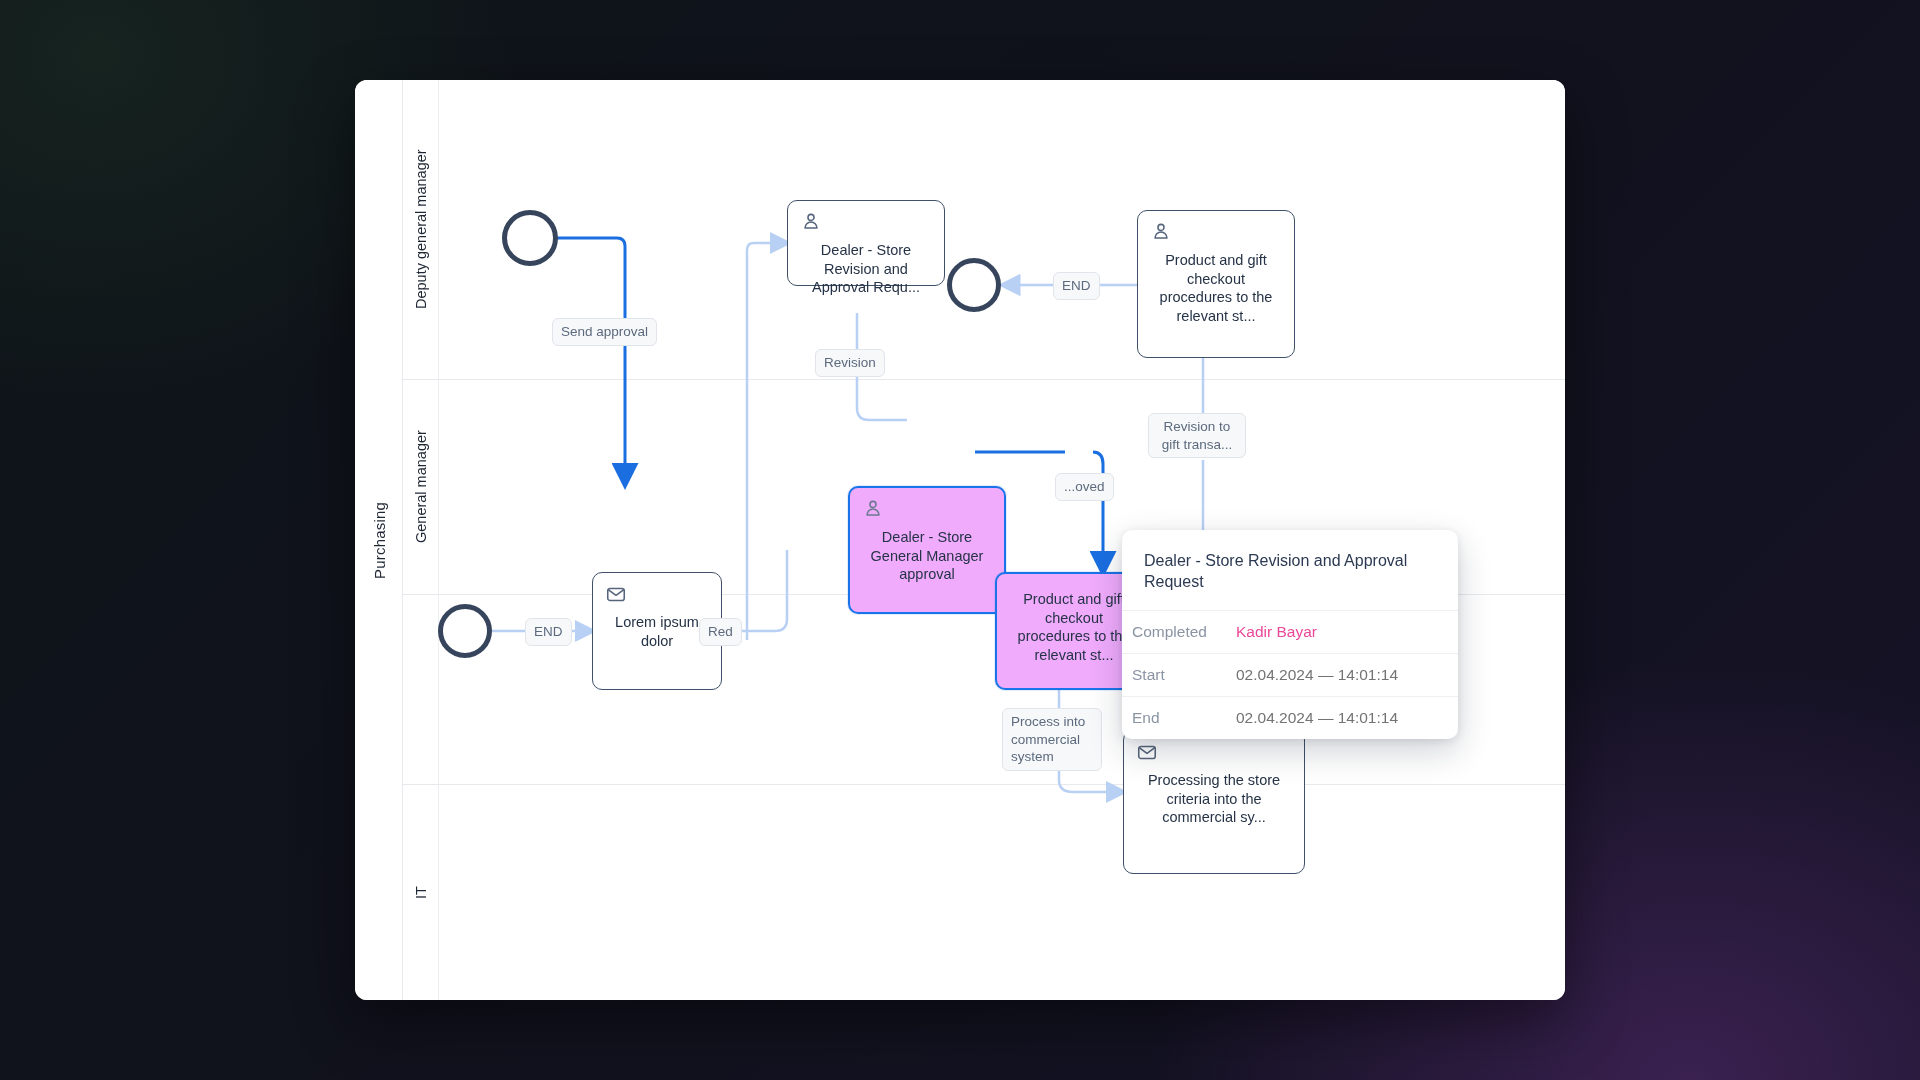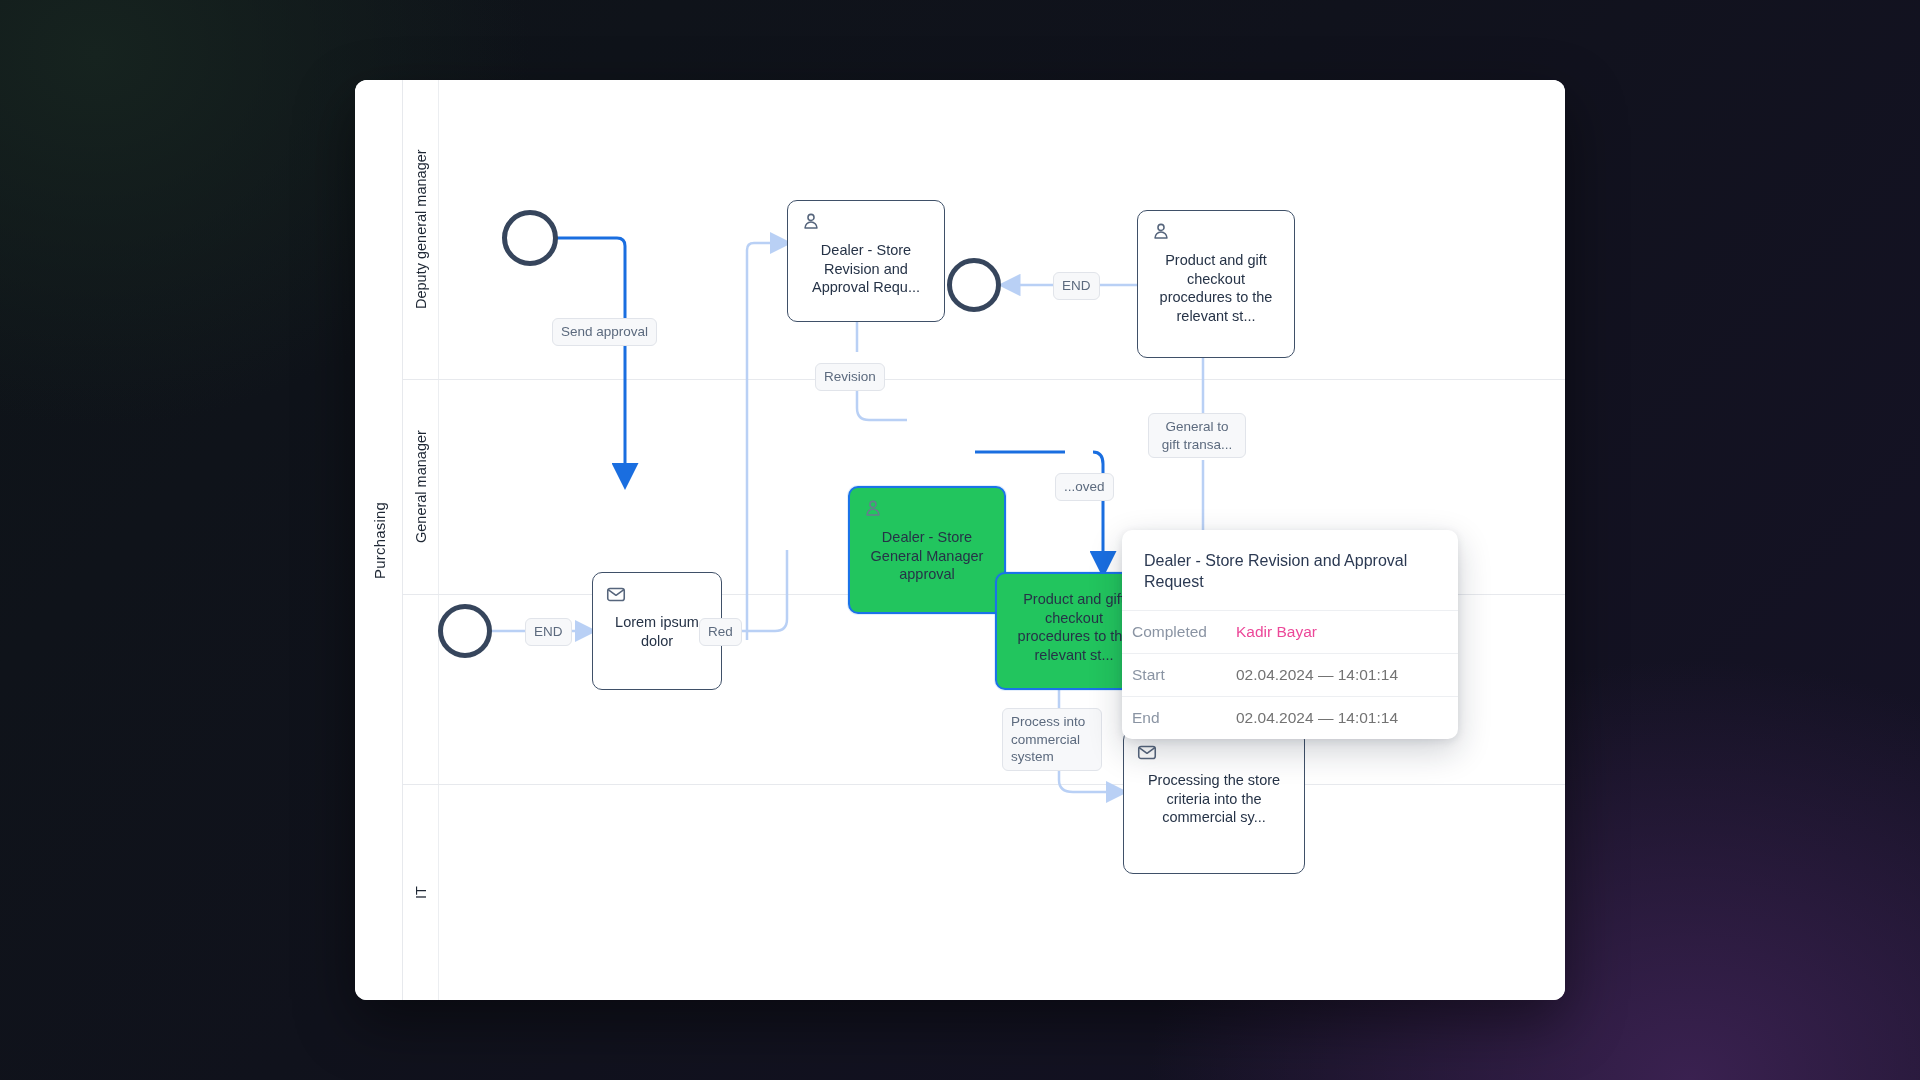--- a/index.html
+++ b/index.html
@@ -112,21 +112,21 @@
     width: 22px; height: 22px;
     color: #56657c;
   }
   .node .node-text {
     margin-top: 30px;
     width: 100%;
     padding: 0 2px;
   }
   .node.active {
     border: 2px solid #1a73e8;
-    background: #22c55e;
+    background: #f0abfc;
     box-shadow: 0 0 0 1px rgba(26,115,232,.12);
   }
   .node.active .node-icon { color: #6a7a90; }
 
   
   .circle-node {
     position: absolute;
     border-radius: 50%;
     border: 5px solid #36455c;
     background: #ffffff;
@@ -245,21 +245,21 @@
       <path d="M137,551 H172" fill="none" stroke="#b9d0f5" stroke-width="2.5"></path>
       <path d="M205,551 H237" fill="none" stroke="#b9d0f5" stroke-width="2.5" marker-end="url(#arr-light)"></path>
 
       <path d="M302,551 H345 M382,551 H420 Q432,551 432,539 V470" fill="none" stroke="#b9d0f5" stroke-width="2.5"></path>
 
       <path d="M704,610 V630 M704,682 V700 Q704,712 718,712 H768" fill="none" stroke="#b9d0f5" stroke-width="2.5" marker-end="url(#arr-light)"></path>
     </svg>
 
     <div class="circle-node" style="left:147px; top:130px; width:56px; height:56px;"></div>
 
-    <div class="node" style="left:432px; top:120px; width:158px; height:122px;">
+    <div class="node" style="left:432px; top:120px; width:158px; height:86px;">
       <span class="node-icon">
         <svg viewBox="0 0 24 24" width="22" height="22" fill="none" stroke="currentColor" stroke-width="1.7">
           <circle cx="12" cy="7" r="3.3"></circle>
           <path d="M5.5 18.5a6.5 6.5 0 0 1 13 0z" stroke-linejoin="round"></path>
         </svg>
       </span>
       <span class="node-text">Dealer - Store Revision and Approval Requ...</span>
     </div>
 
     <div class="circle-node" style="left:592px; top:178px; width:54px; height:54px;"></div>
@@ -305,25 +305,25 @@
         <svg viewBox="0 0 24 24" width="22" height="22" fill="none" stroke="currentColor" stroke-width="1.7">
           <rect x="3" y="6" width="18" height="13" rx="2.5"></rect>
           <path d="M3.8 7.4 12 13.4l8.2-6" stroke-linecap="round" stroke-linejoin="round"></path>
         </svg>
       </span>
       <span class="node-text">Processing the store criteria into the commercial sy...</span>
     </div>
 
     <div class="edge-label" style="left:197px; top:238px;">Send approval</div>
 
-    <div class="edge-label" style="left:460px; top:283px;">Revision</div>
+    <div class="edge-label" style="left:460px; top:269px;">Revision</div>
 
     <div class="edge-label" style="left:698px; top:192px;">END</div>
 
-    <div class="edge-label" style="left:793px; top:333px; width:98px;">General to
+    <div class="edge-label" style="left:793px; top:333px; width:98px;">Revision to
 gift transa...</div>
 
     <div class="edge-label" style="left:700px; top:360px;margin-top:33px;">...oved</div>
 
     <div class="edge-label" style="left:170px; top:538px;">END</div>
 
     <div class="edge-label" style="left:344px; top:538px;">Red</div>
 
     <div class="edge-label" style="left:647px; top:628px; width:100px; text-align:left;">Process into
 commercial

